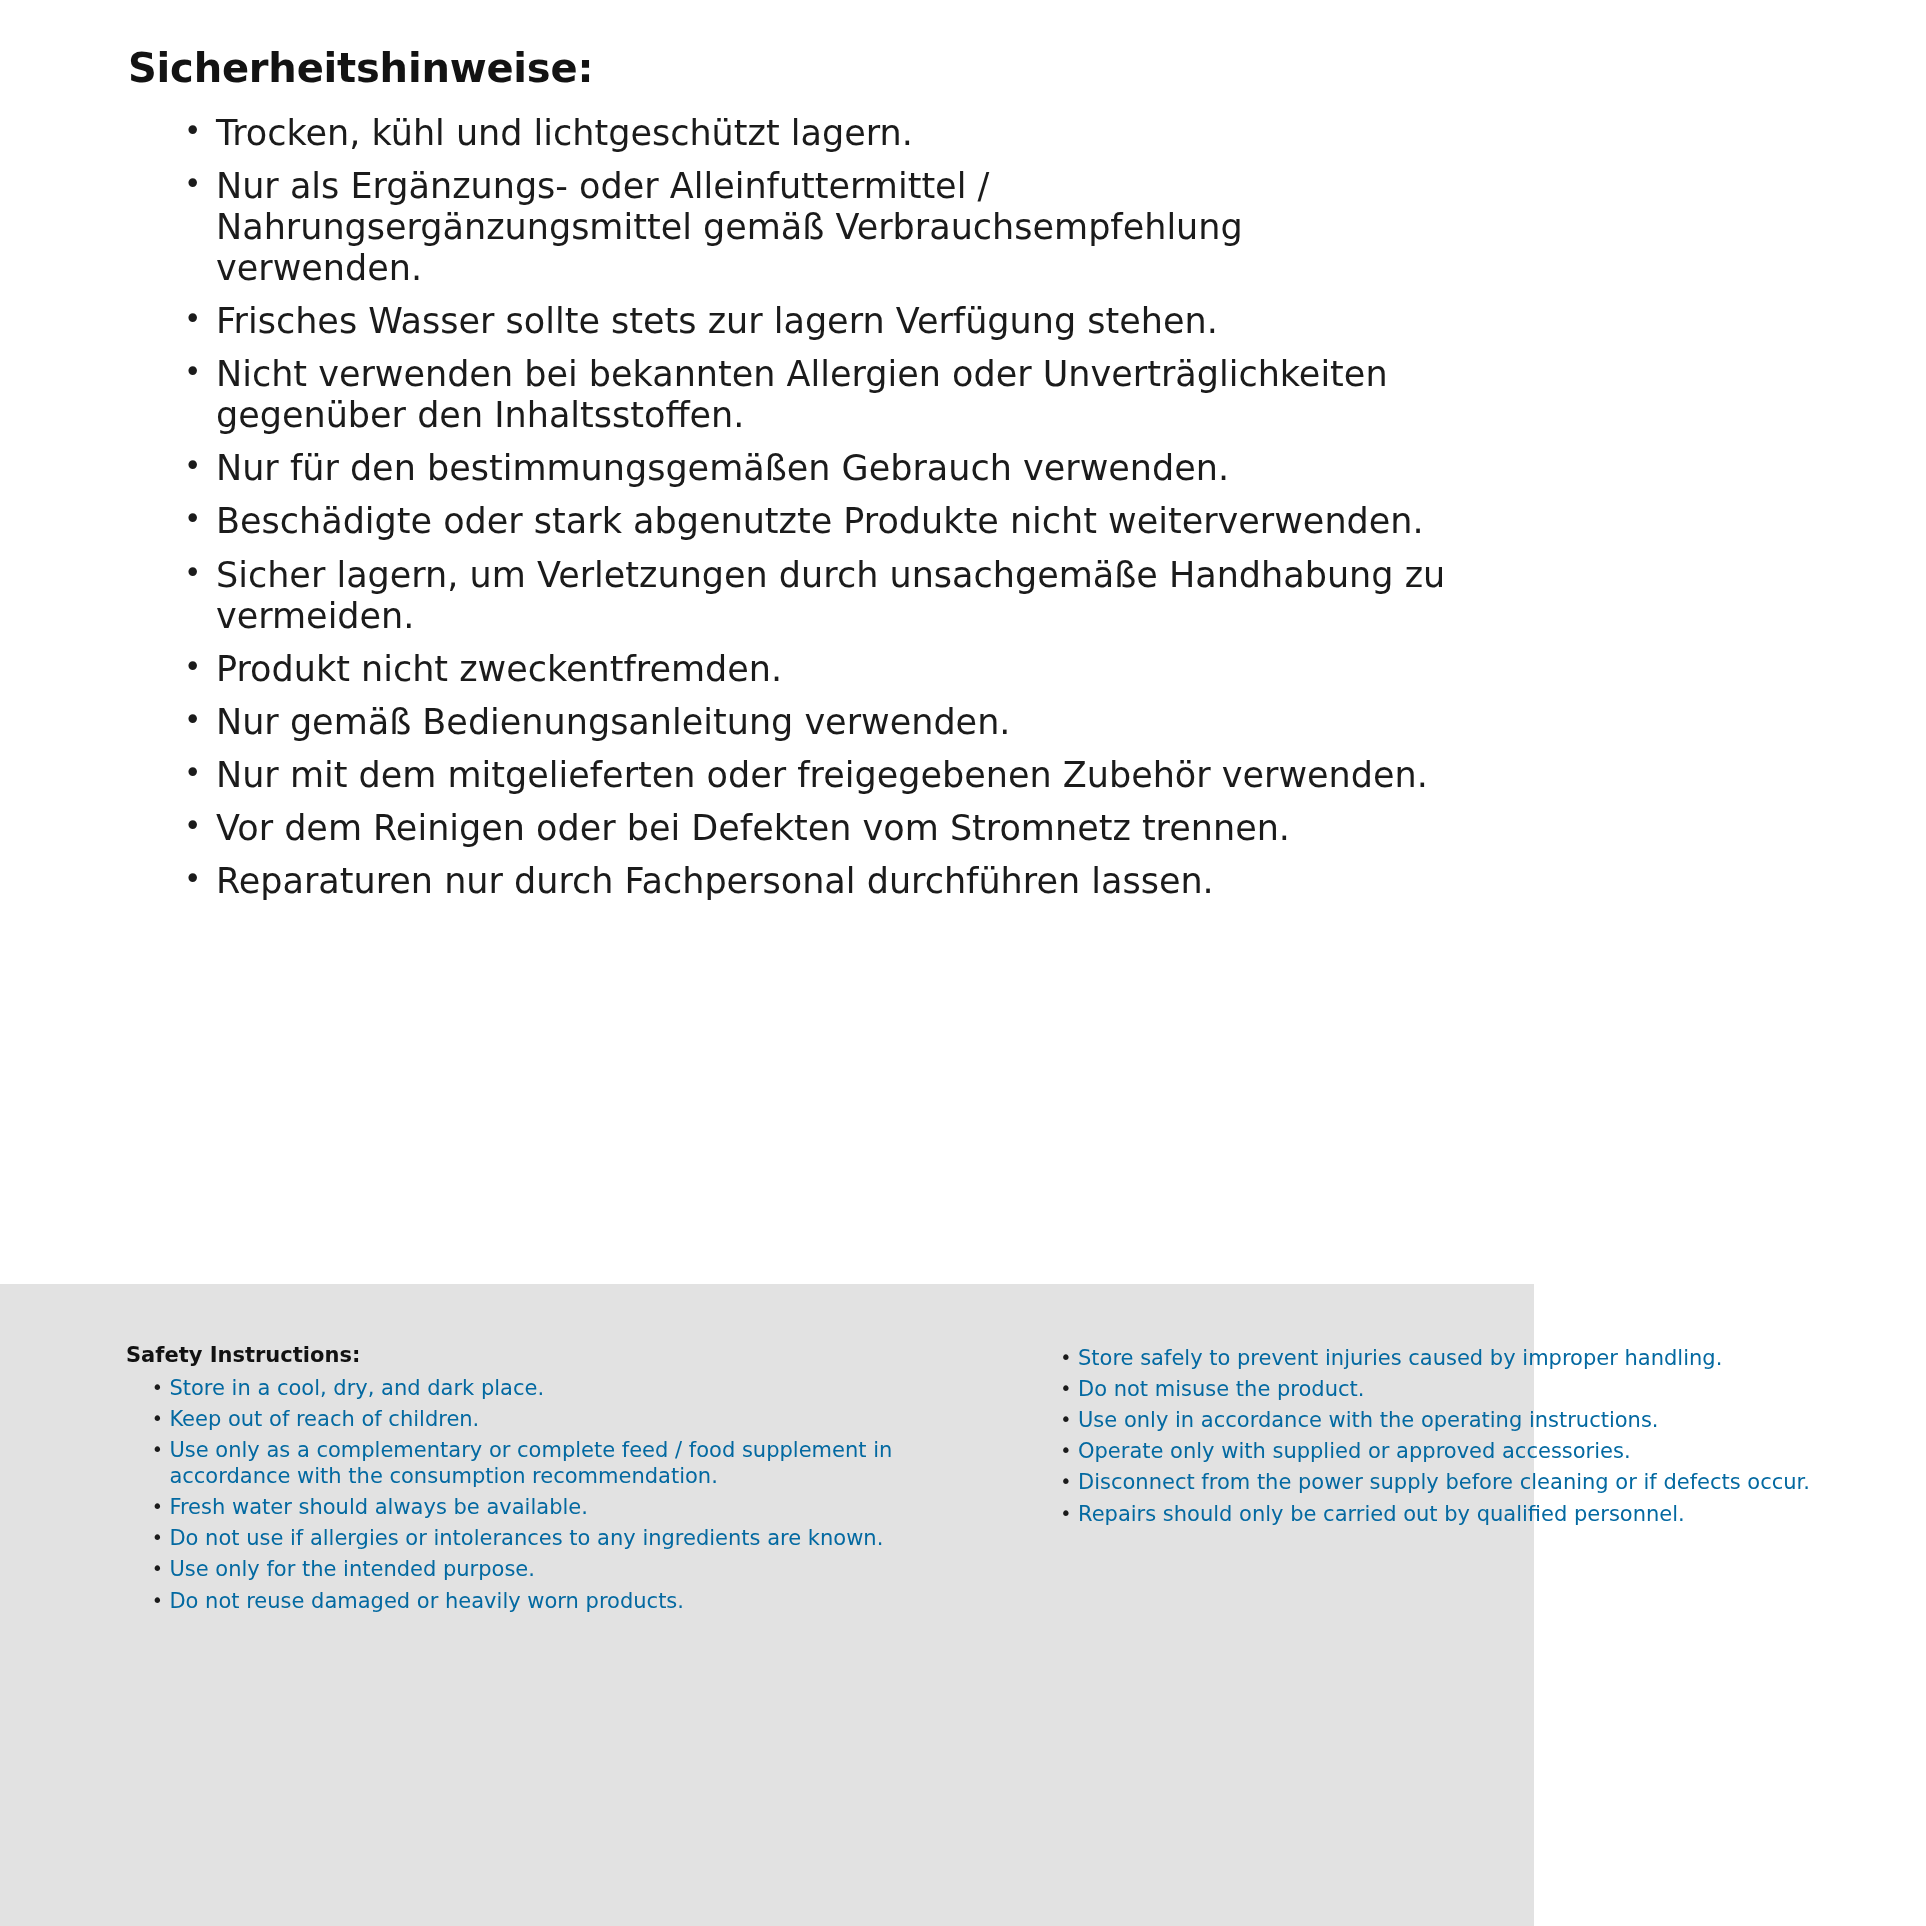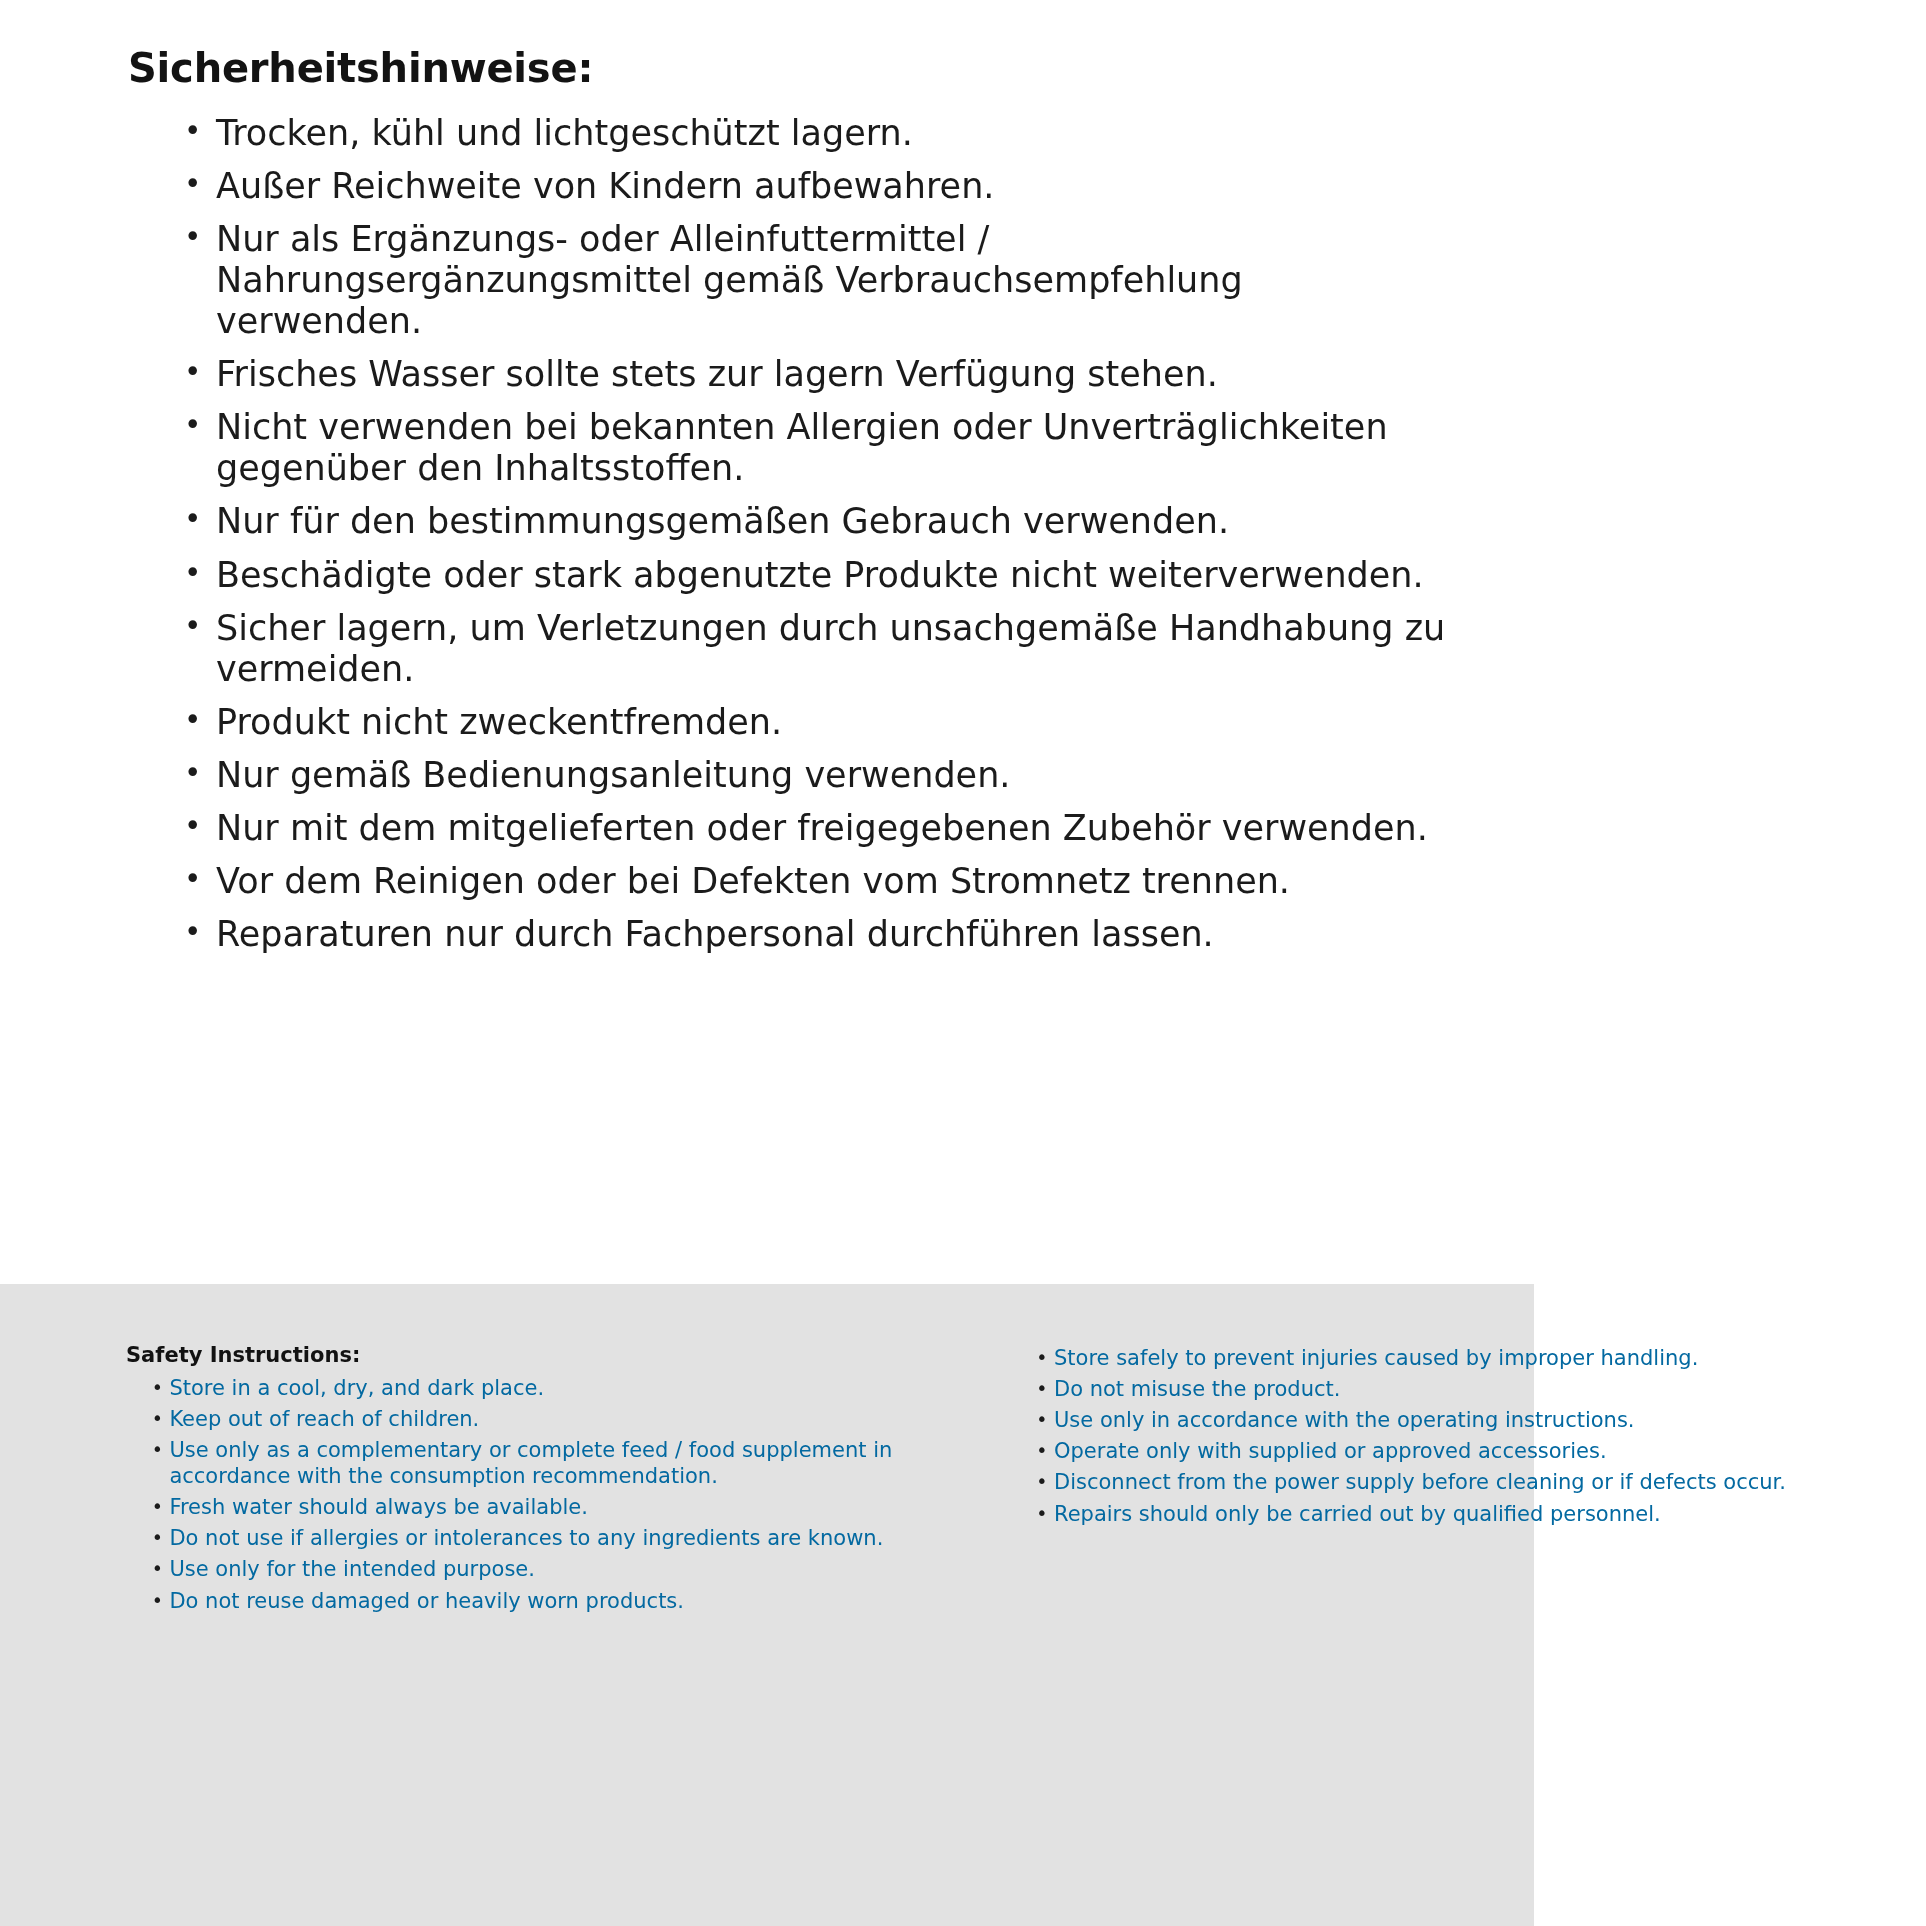--- a/index.html
+++ b/index.html
@@ -65,21 +65,21 @@
     color: #1b1b1b;
   }
 
   
   .en-section {
     box-sizing: border-box;
     background: #e2e2e2;
     flex: 1 1 auto;
     padding: 59px 62px 39px 126px;
     display: flex;
-    gap: 62px;
+    gap: 86px;
   }
 
   .en-col {
     width: 847px;
     flex: 0 0 auto;
   }
 
   .en-heading {
     font-size: 21px;
     font-weight: bold;
@@ -120,21 +120,20 @@
 </style>
 </head>
 <body>
 
 <div class="page">
 
   <section class="de-section">
     <h1 class="de-heading">Sicherheitshinweise:</h1>
     <ul class="de-list">
       <li>Trocken, kühl und lichtgeschützt lagern.</li>
-      <li>Außer Reichweite von Kindern aufbewahren.</li>
       <li>Nur als Ergänzungs- oder Alleinfuttermittel / Nahrungsergänzungsmittel gemäß Verbrauchsempfehlung verwenden.</li>
       <li>Frisches Wasser sollte stets zur lagern Verfügung stehen.</li>
       <li>Nicht verwenden bei bekannten Allergien oder Unverträglichkeiten gegenüber den Inhaltsstoffen.</li>
       <li>Nur für den bestimmungsgemäßen Gebrauch verwenden.</li>
       <li>Beschädigte oder stark abgenutzte Produkte nicht weiterverwenden.</li>
       <li>Sicher lagern, um Verletzungen durch unsachgemäße Handhabung zu vermeiden.</li>
       <li>Produkt nicht zweckentfremden.</li>
       <li>Nur gemäß Bedienungsanleitung verwenden.</li>
       <li>Nur mit dem mitgelieferten oder freigegebenen Zubehör verwenden.</li>
       <li>Vor dem Reinigen oder bei Defekten vom Stromnetz trennen.</li>

